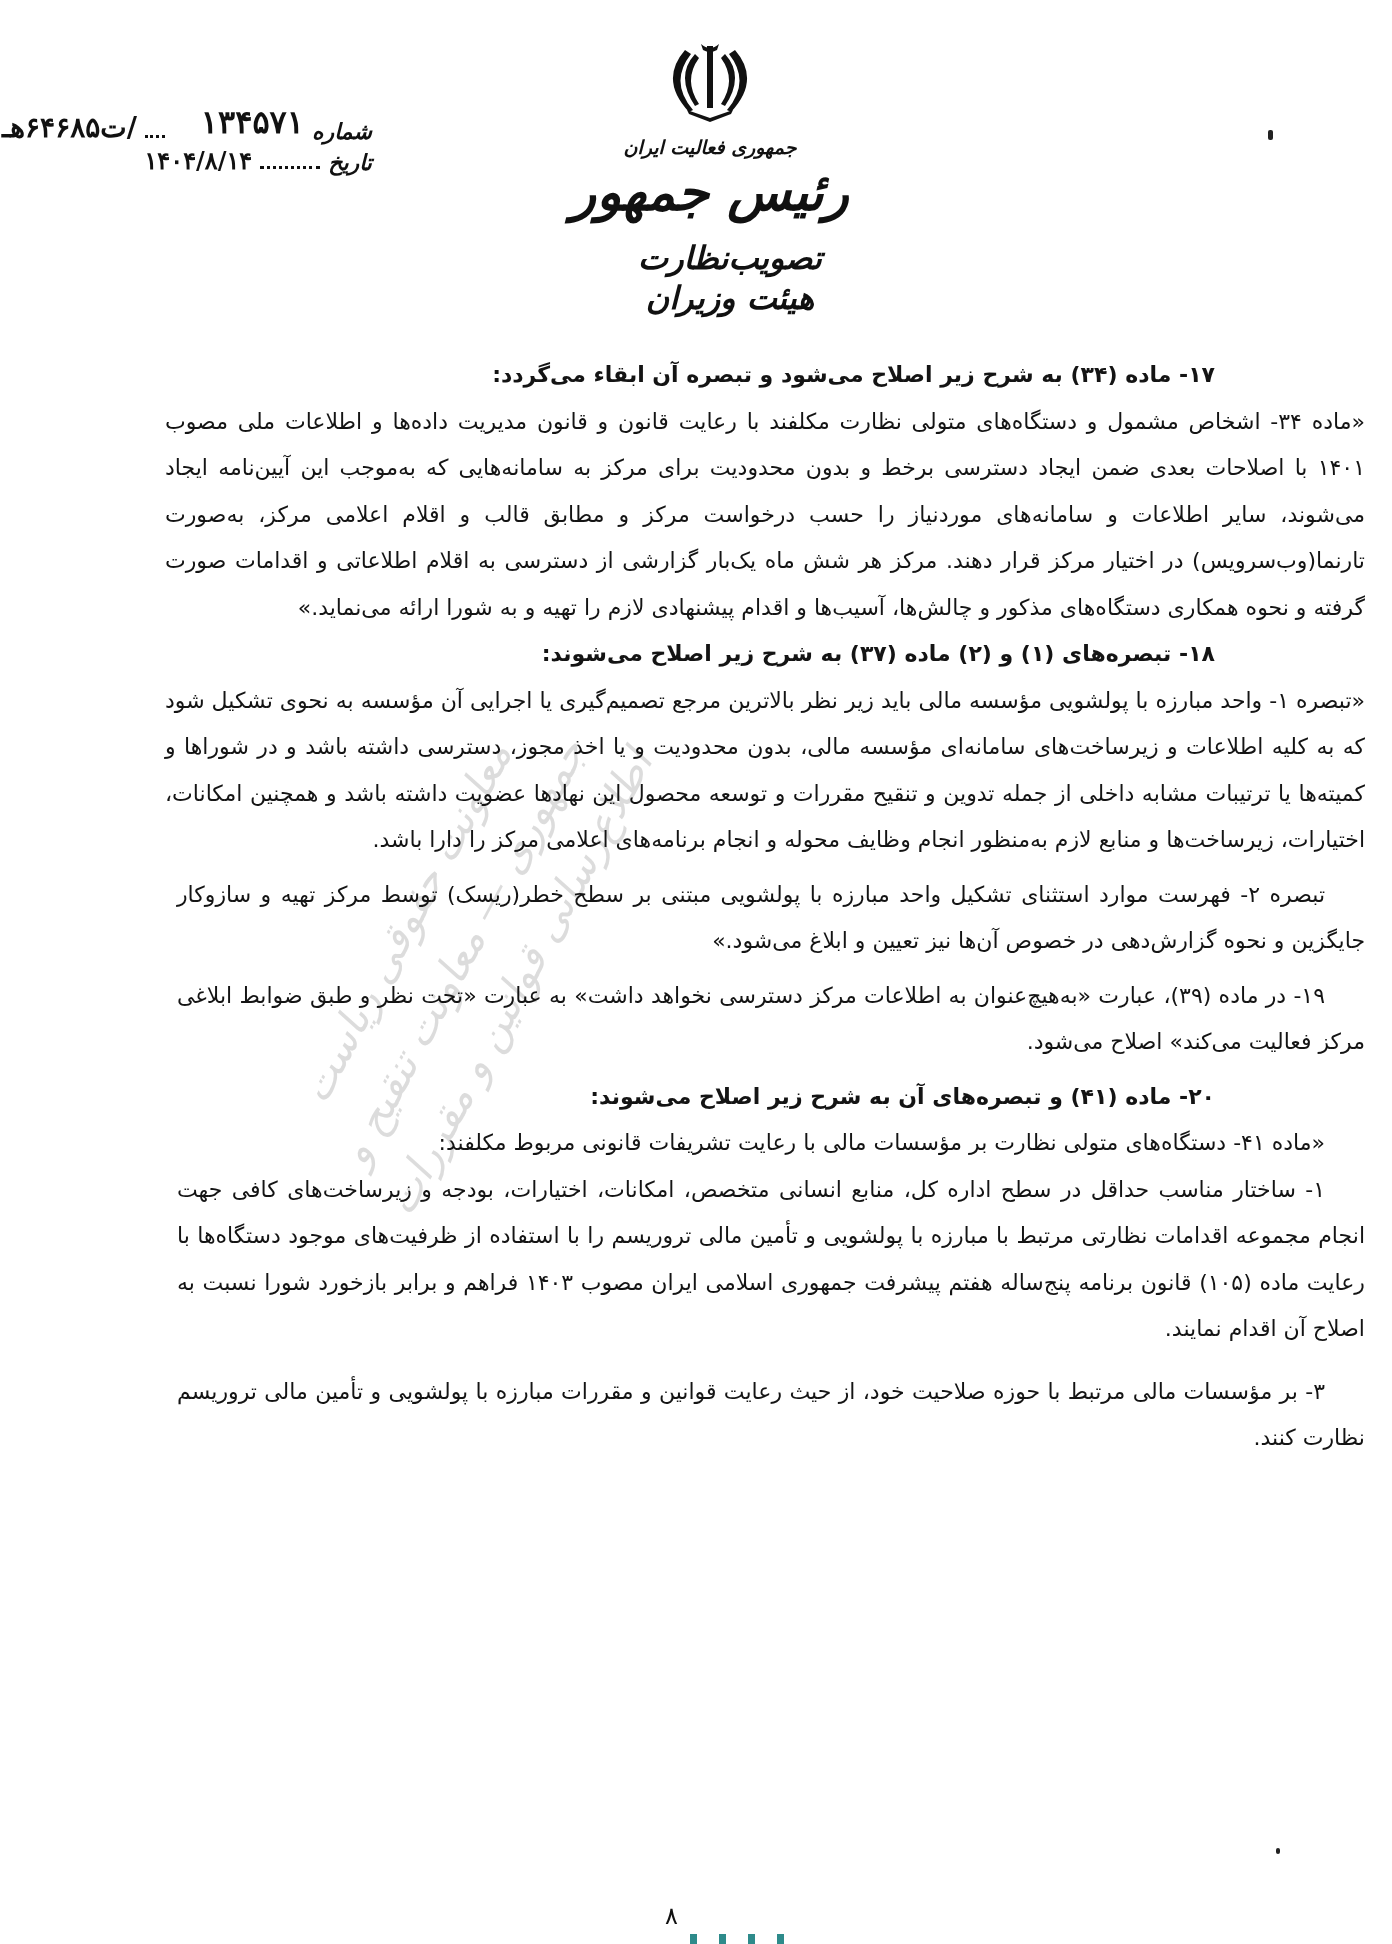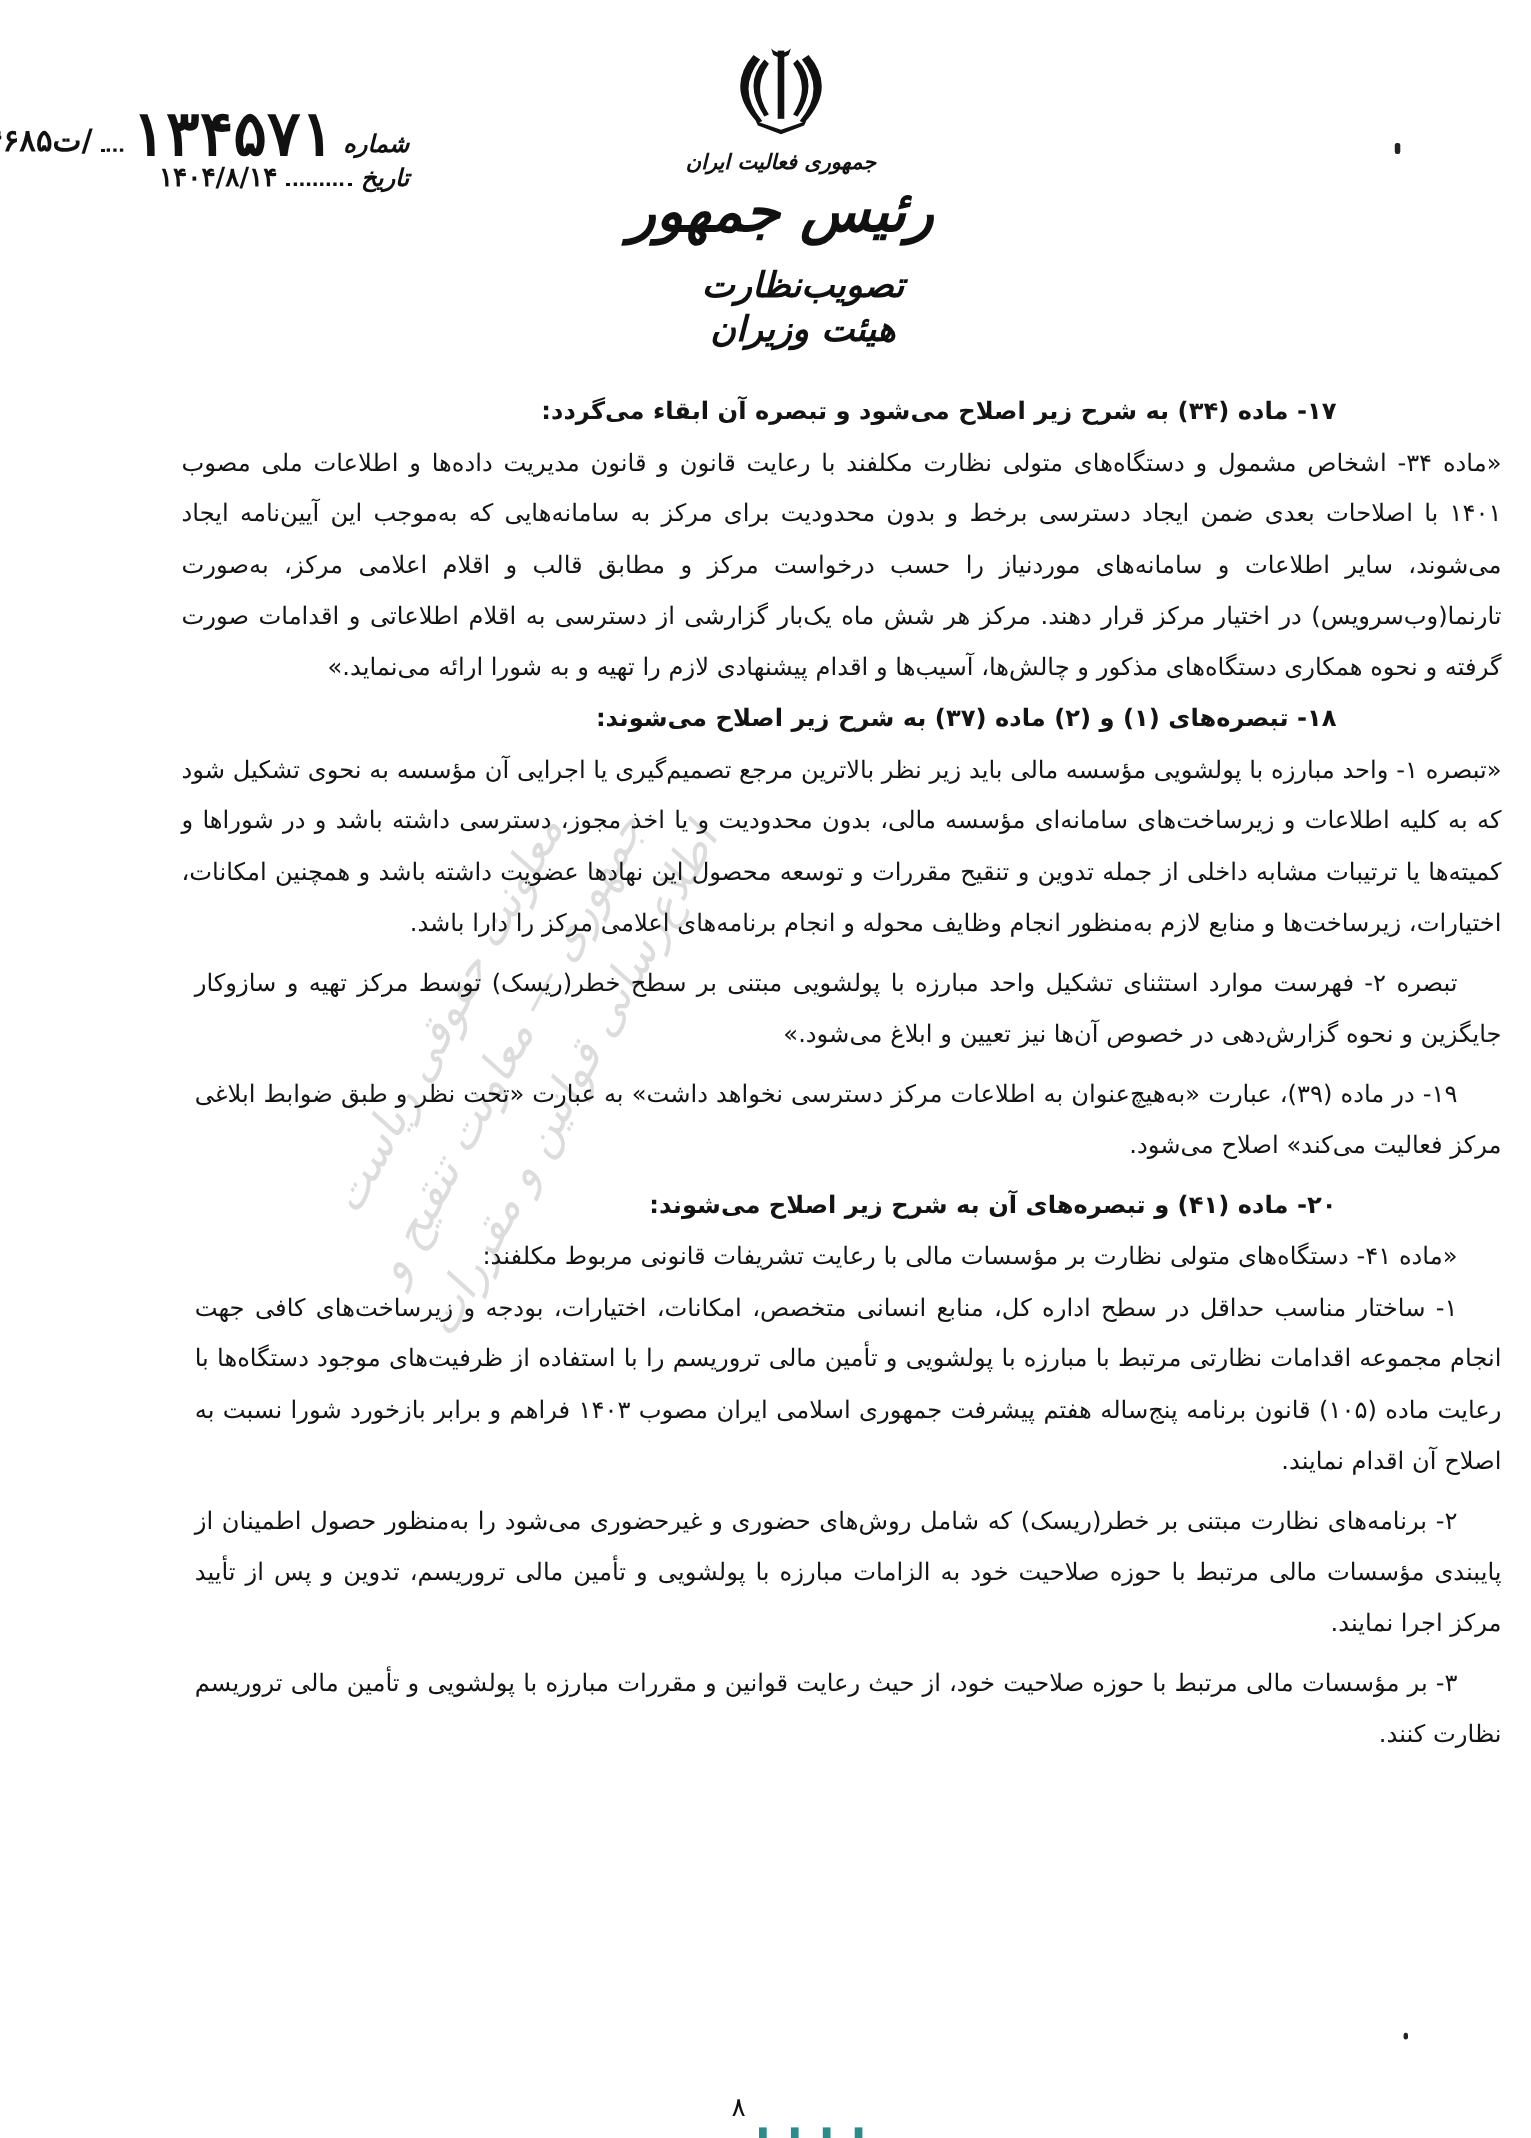--- a/index.html
+++ b/index.html
@@ -26,21 +26,21 @@
       direction: rtl; font-family: "DejaVu Serif", serif; font-style: italic; font-weight: bold;
       font-size: 32px; line-height: 40px; margin-top: 14px; margin-left: 40px;
     }
     .meta-block {
       position: absolute; left: 22px; top: 100px; width: 350px; direction: rtl;
       font-family: "DejaVu Serif", serif; font-weight: bold;
     }
     .meta-row { display: flex; align-items: flex-end; gap: 8px; white-space: nowrap; }
     .meta-label { font-style: italic; font-size: 22px; }
     .meta-dots { border-bottom: 3px dotted #111; flex: 0 0 auto; min-width: 40px; height: 2px; margin-bottom: 6px; }
-    .meta-number { font-size: 57px; line-height: 44px; letter-spacing: 6px; }
+    .meta-number { font-size: 32px; line-height: 44px; letter-spacing: 6px; margin-left: 28px; }
     .meta-ref { font-size: 28px; }
     .meta-date { font-size: 24px; letter-spacing: 2px; }
     .edge-mark { position: absolute; width: 5px; height: 10px; background: #222; border-radius: 2px; }
 
     
     .content {
       position: absolute; left: 165px; top: 352px; width: 1200px; direction: rtl; text-align: justify;
       font-family: "DejaVu Sans", sans-serif; font-size: 22px; line-height: 46.5px; color: #141414;
     }
     .para { margin: 0; text-align-last: right; }
@@ -113,21 +113,20 @@
     <p class="para">«تبصره ۱- واحد مبارزه با پولشویی مؤسسه مالی باید زیر نظر بالاترین مرجع تصمیم‌گیری یا اجرایی آن مؤسسه به نحوی تشکیل شود که به کلیه اطلاعات و زیرساخت‌های سامانه‌ای مؤسسه مالی، بدون محدودیت و یا اخذ مجوز، دسترسی داشته باشد و در شوراها و کمیته‌ها یا ترتیبات مشابه داخلی از جمله تدوین و تنقیح مقررات و توسعه محصول این نهادها عضویت داشته باشد و همچنین امکانات، اختیارات، زیرساخت‌ها و منابع لازم به‌منظور انجام وظایف محوله و انجام برنامه‌های اعلامی مرکز را دارا باشد.</p>
     <div class="gap"></div>
     <p class="para indent-sm">تبصره ۲- فهرست موارد استثنای تشکیل واحد مبارزه با پولشویی مبتنی بر سطح خطر(ریسک) توسط مرکز تهیه و سازوکار جایگزین و نحوه گزارش‌دهی در خصوص آن‌ها نیز تعیین و ابلاغ می‌شود.»</p>
     <div class="gap"></div>
     <p class="para indent-sm">۱۹- در ماده (۳۹)، عبارت «به‌هیچ‌عنوان به اطلاعات مرکز دسترسی نخواهد داشت» به عبارت «تحت نظر و طبق ضوابط ابلاغی مرکز فعالیت می‌کند» اصلاح می‌شود.</p>
     <div class="gap"></div>
     <p class="para indent" style="font-weight:bold;">۲۰- ماده (۴۱) و تبصره‌های آن به شرح زیر اصلاح می‌شوند:</p>
     <p class="para indent-sm">«ماده ۴۱- دستگاه‌های متولی نظارت بر مؤسسات مالی با رعایت تشریفات قانونی مربوط مکلفند:</p>
     <p class="para indent-sm">۱- ساختار مناسب حداقل در سطح اداره کل، منابع انسانی متخصص، امکانات، اختیارات، بودجه و زیرساخت‌های کافی جهت انجام مجموعه اقدامات نظارتی مرتبط با مبارزه با پولشویی و تأمین مالی تروریسم را با استفاده از ظرفیت‌های موجود دستگاه‌ها با رعایت ماده (۱۰۵) قانون برنامه پنج‌ساله هفتم پیشرفت جمهوری اسلامی ایران مصوب ۱۴۰۳ فراهم و برابر بازخورد شورا نسبت به اصلاح آن اقدام نمایند.</p>
     <div class="gap"></div>
-    <p class="para indent-sm">۲- برنامه‌های نظارت مبتنی بر خطر(ریسک) که شامل روش‌های حضوری و غیرحضوری می‌شود را به‌منظور حصول اطمینان از پایبندی مؤسسات مالی مرتبط با حوزه صلاحیت خود به الزامات مبارزه با پولشویی و تأمین مالی تروریسم، تدوین و پس از تأیید مرکز اجرا نمایند.</p>
     <div class="gap"></div>
     <p class="para indent-sm">۳- بر مؤسسات مالی مرتبط با حوزه صلاحیت خود، از حیث رعایت قوانین و مقررات مبارزه با پولشویی و تأمین مالی تروریسم نظارت کنند.</p>
   </div>
 
   <div class="page-number">۸</div>
   <div class="teal-strip">
     <span></span>
     <span></span>
     <span></span>
     <span></span>

